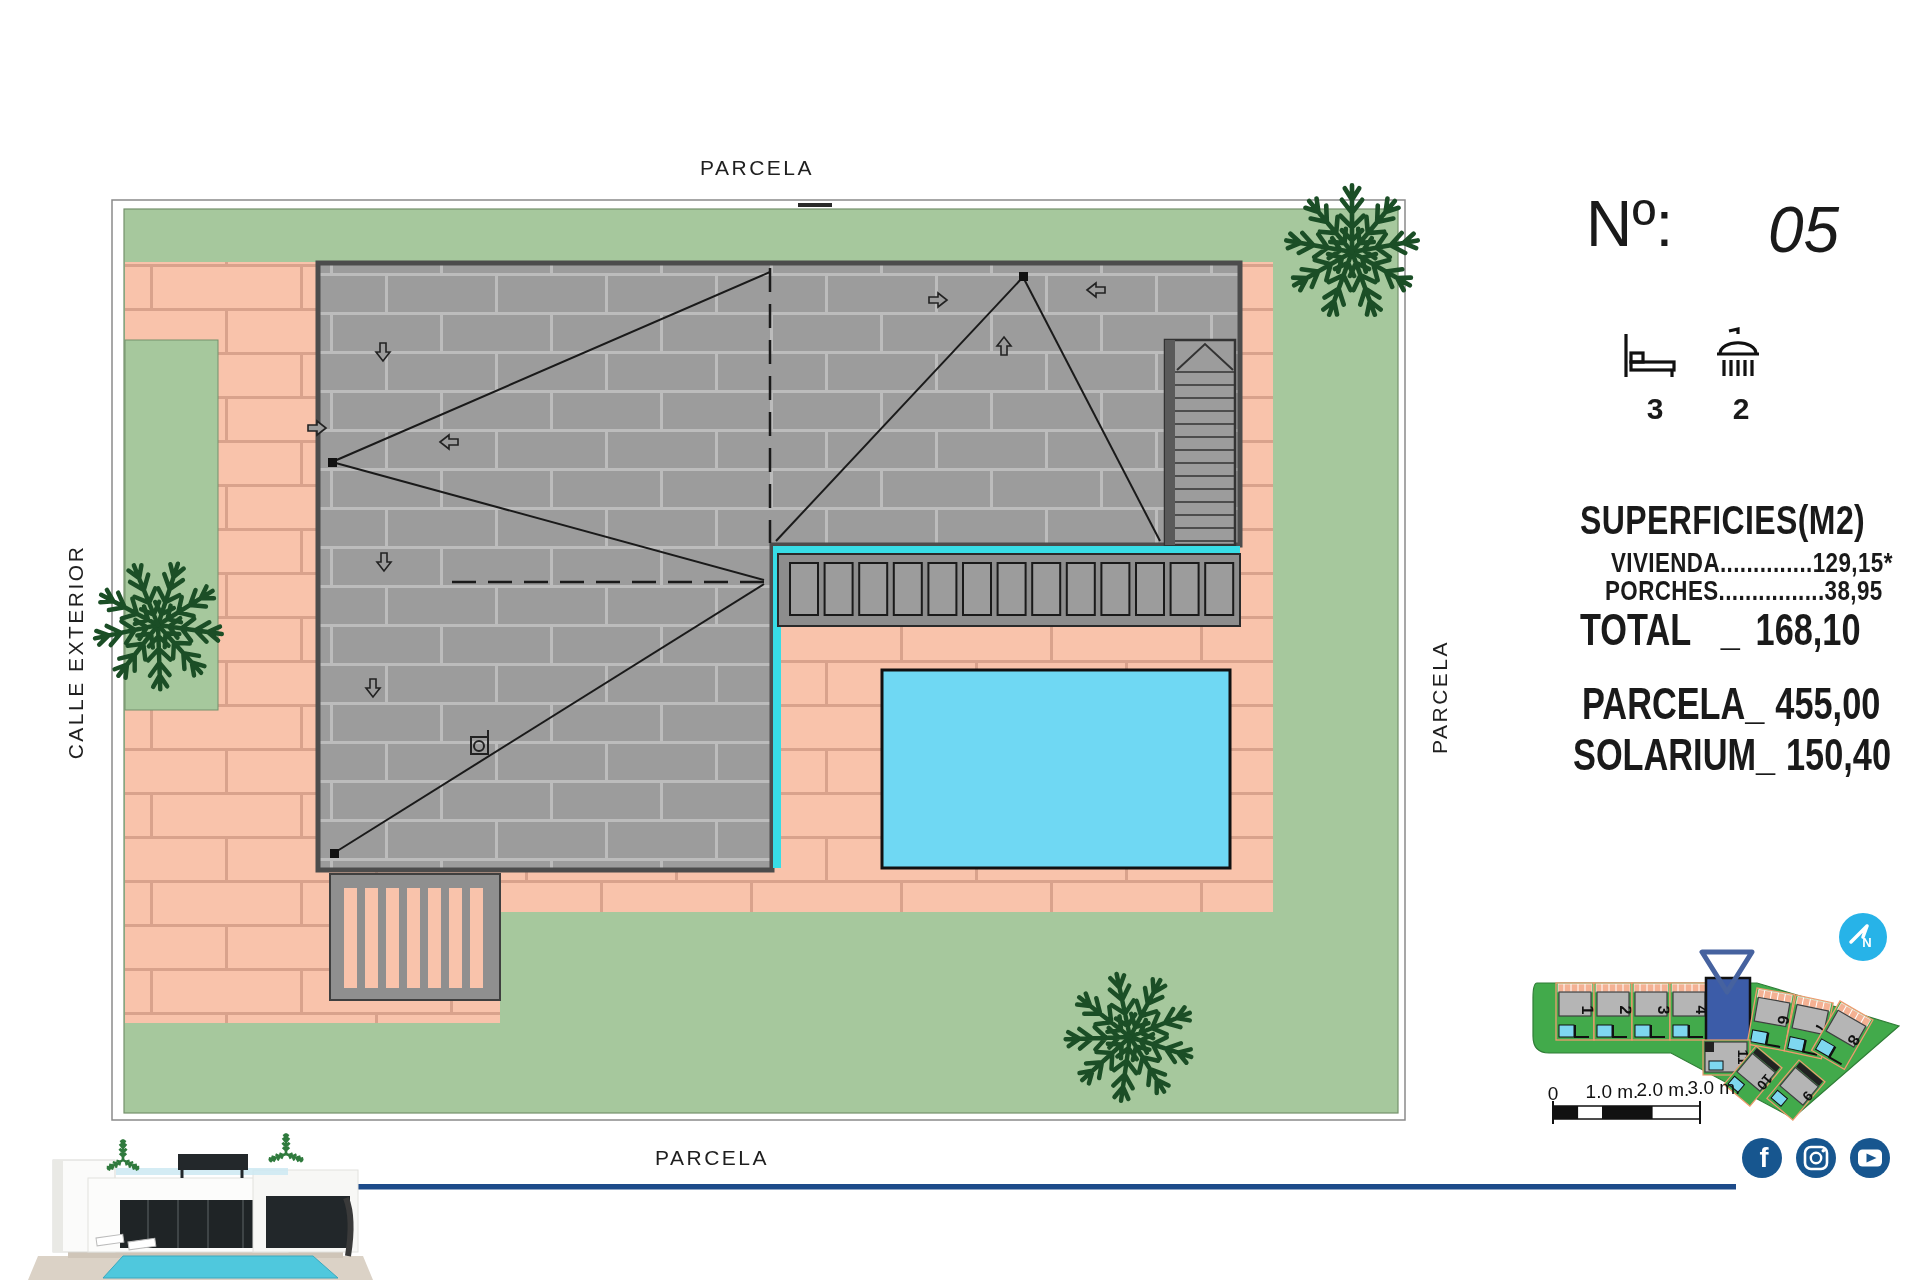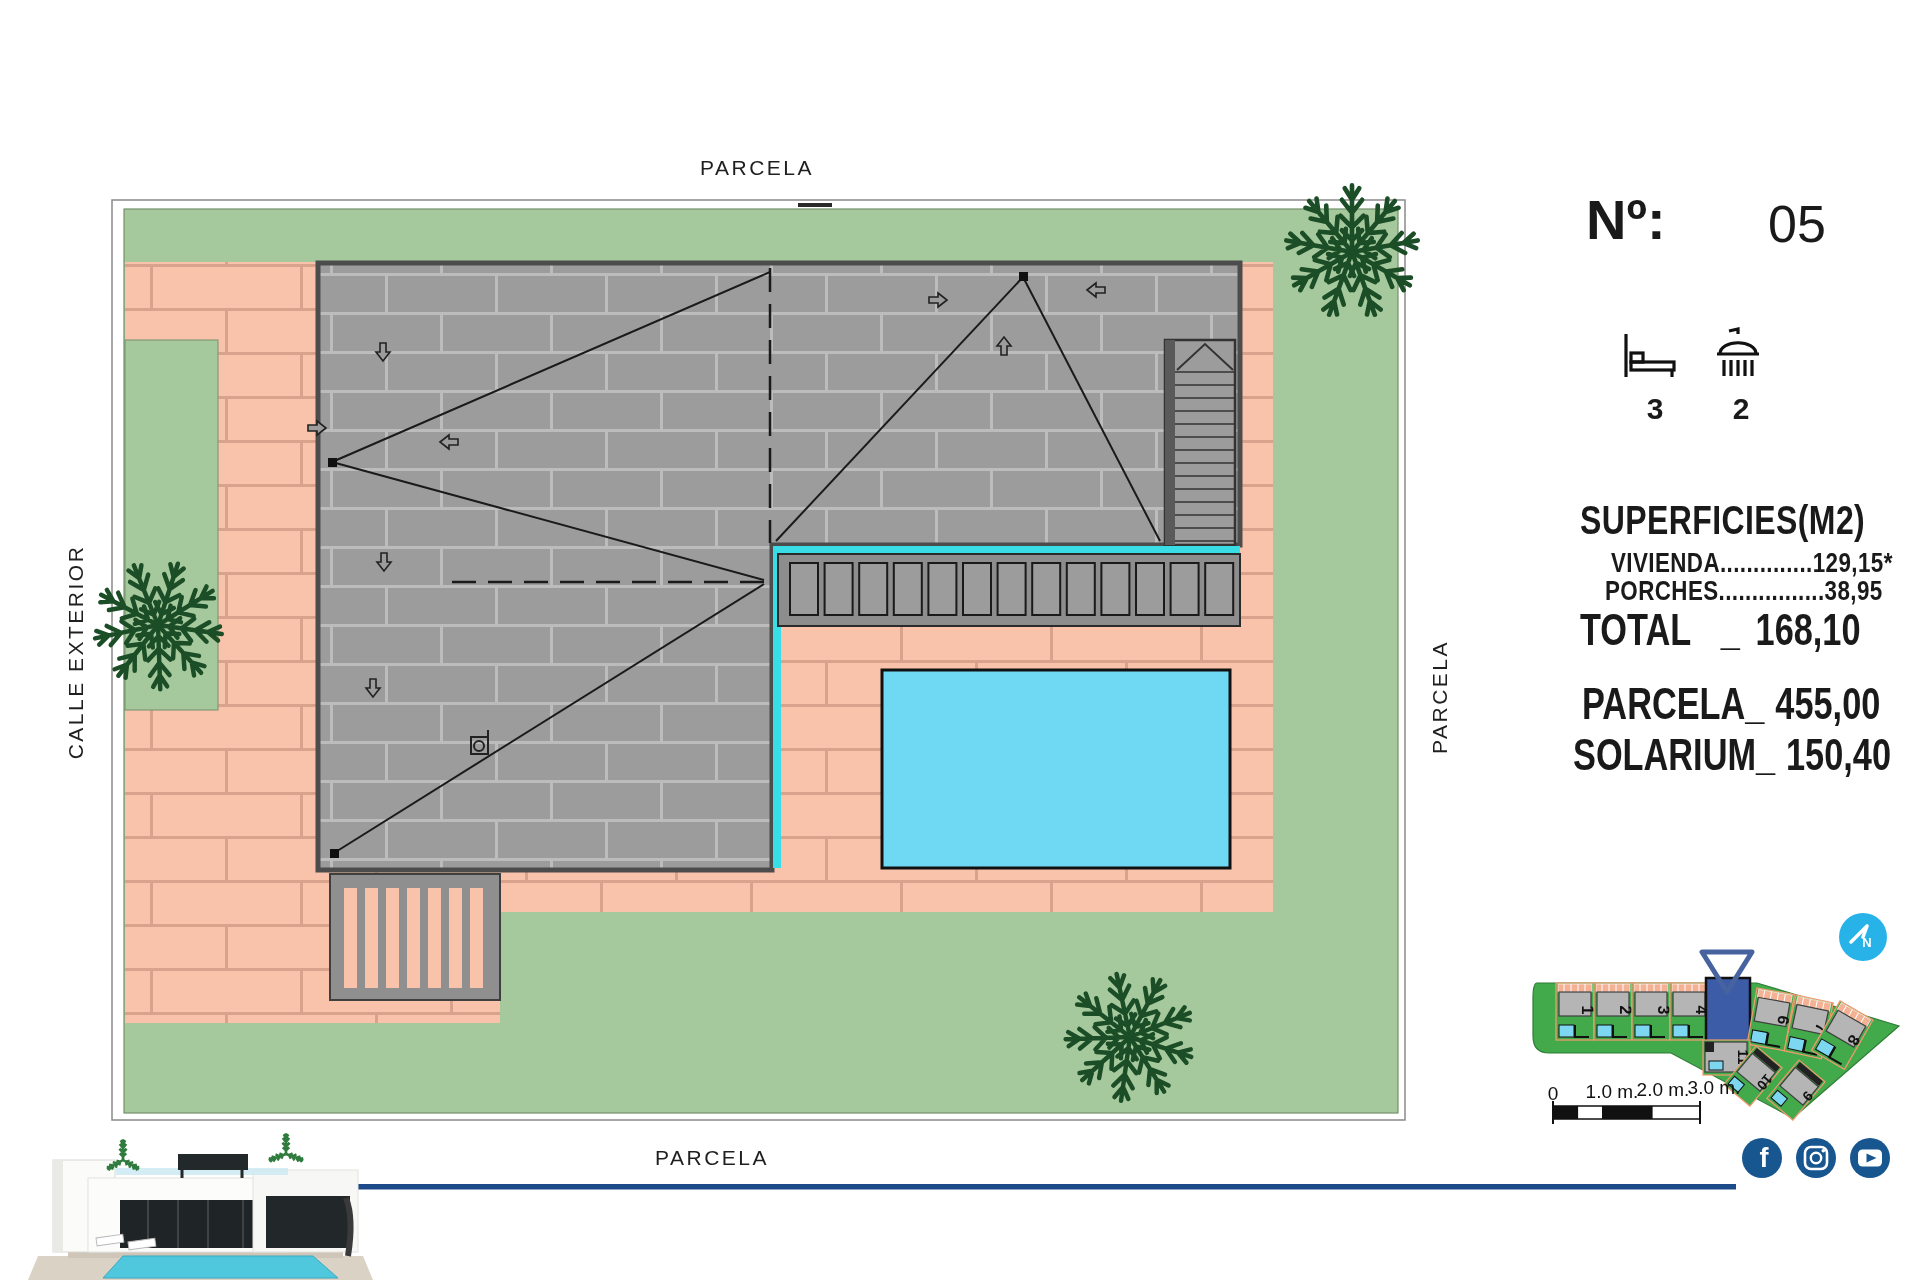--- a/index.html
+++ b/index.html
@@ -6,22 +6,22 @@
   #canvas{position:relative;width:1920px;height:1280px;background:#fff;overflow:hidden;
           font-family:"Liberation Sans",sans-serif;color:#1a1a1a;}
   .abs{position:absolute;}
   svg{display:block;}
   svg text{font-family:"Liberation Sans",sans-serif;}
   .planlbl{font-size:21px;letter-spacing:2.5px;color:#1f1f1f;white-space:nowrap;}
   .center{transform:translate(-50%,-50%);}
   .vert{transform:translate(-50%,-50%) rotate(-90deg);}
   .narrow{transform:scaleX(.8);transform-origin:0 0;display:inline-block;white-space:nowrap;}
   .narrow78{transform:scaleX(.78);transform-origin:0 0;display:inline-block;white-space:nowrap;}
-  .bignum{font-size:56px;font-weight:700;}
-  .bigval{font-size:52px;font-weight:400;}
+  .bignum{font-size:64px;font-weight:400;}
+  .bigval{font-size:64px;font-weight:400;font-style:italic;}
   .surf-title{font-size:40px;font-weight:700;letter-spacing:.5px;}
   .surf-row{font-size:28px;font-weight:700;letter-spacing:.5px;margin-left:21px;}
   .surf-big{font-size:44px;font-weight:700;}
   .cap-count{font-size:30px;font-weight:700;}
   .mn{font-size:16px;font-weight:700;fill:#111;text-anchor:middle;}
   .sb{font-size:19px;fill:#111;text-anchor:middle;font-weight:400;}
 </style>
 </head>
 <body>
 

